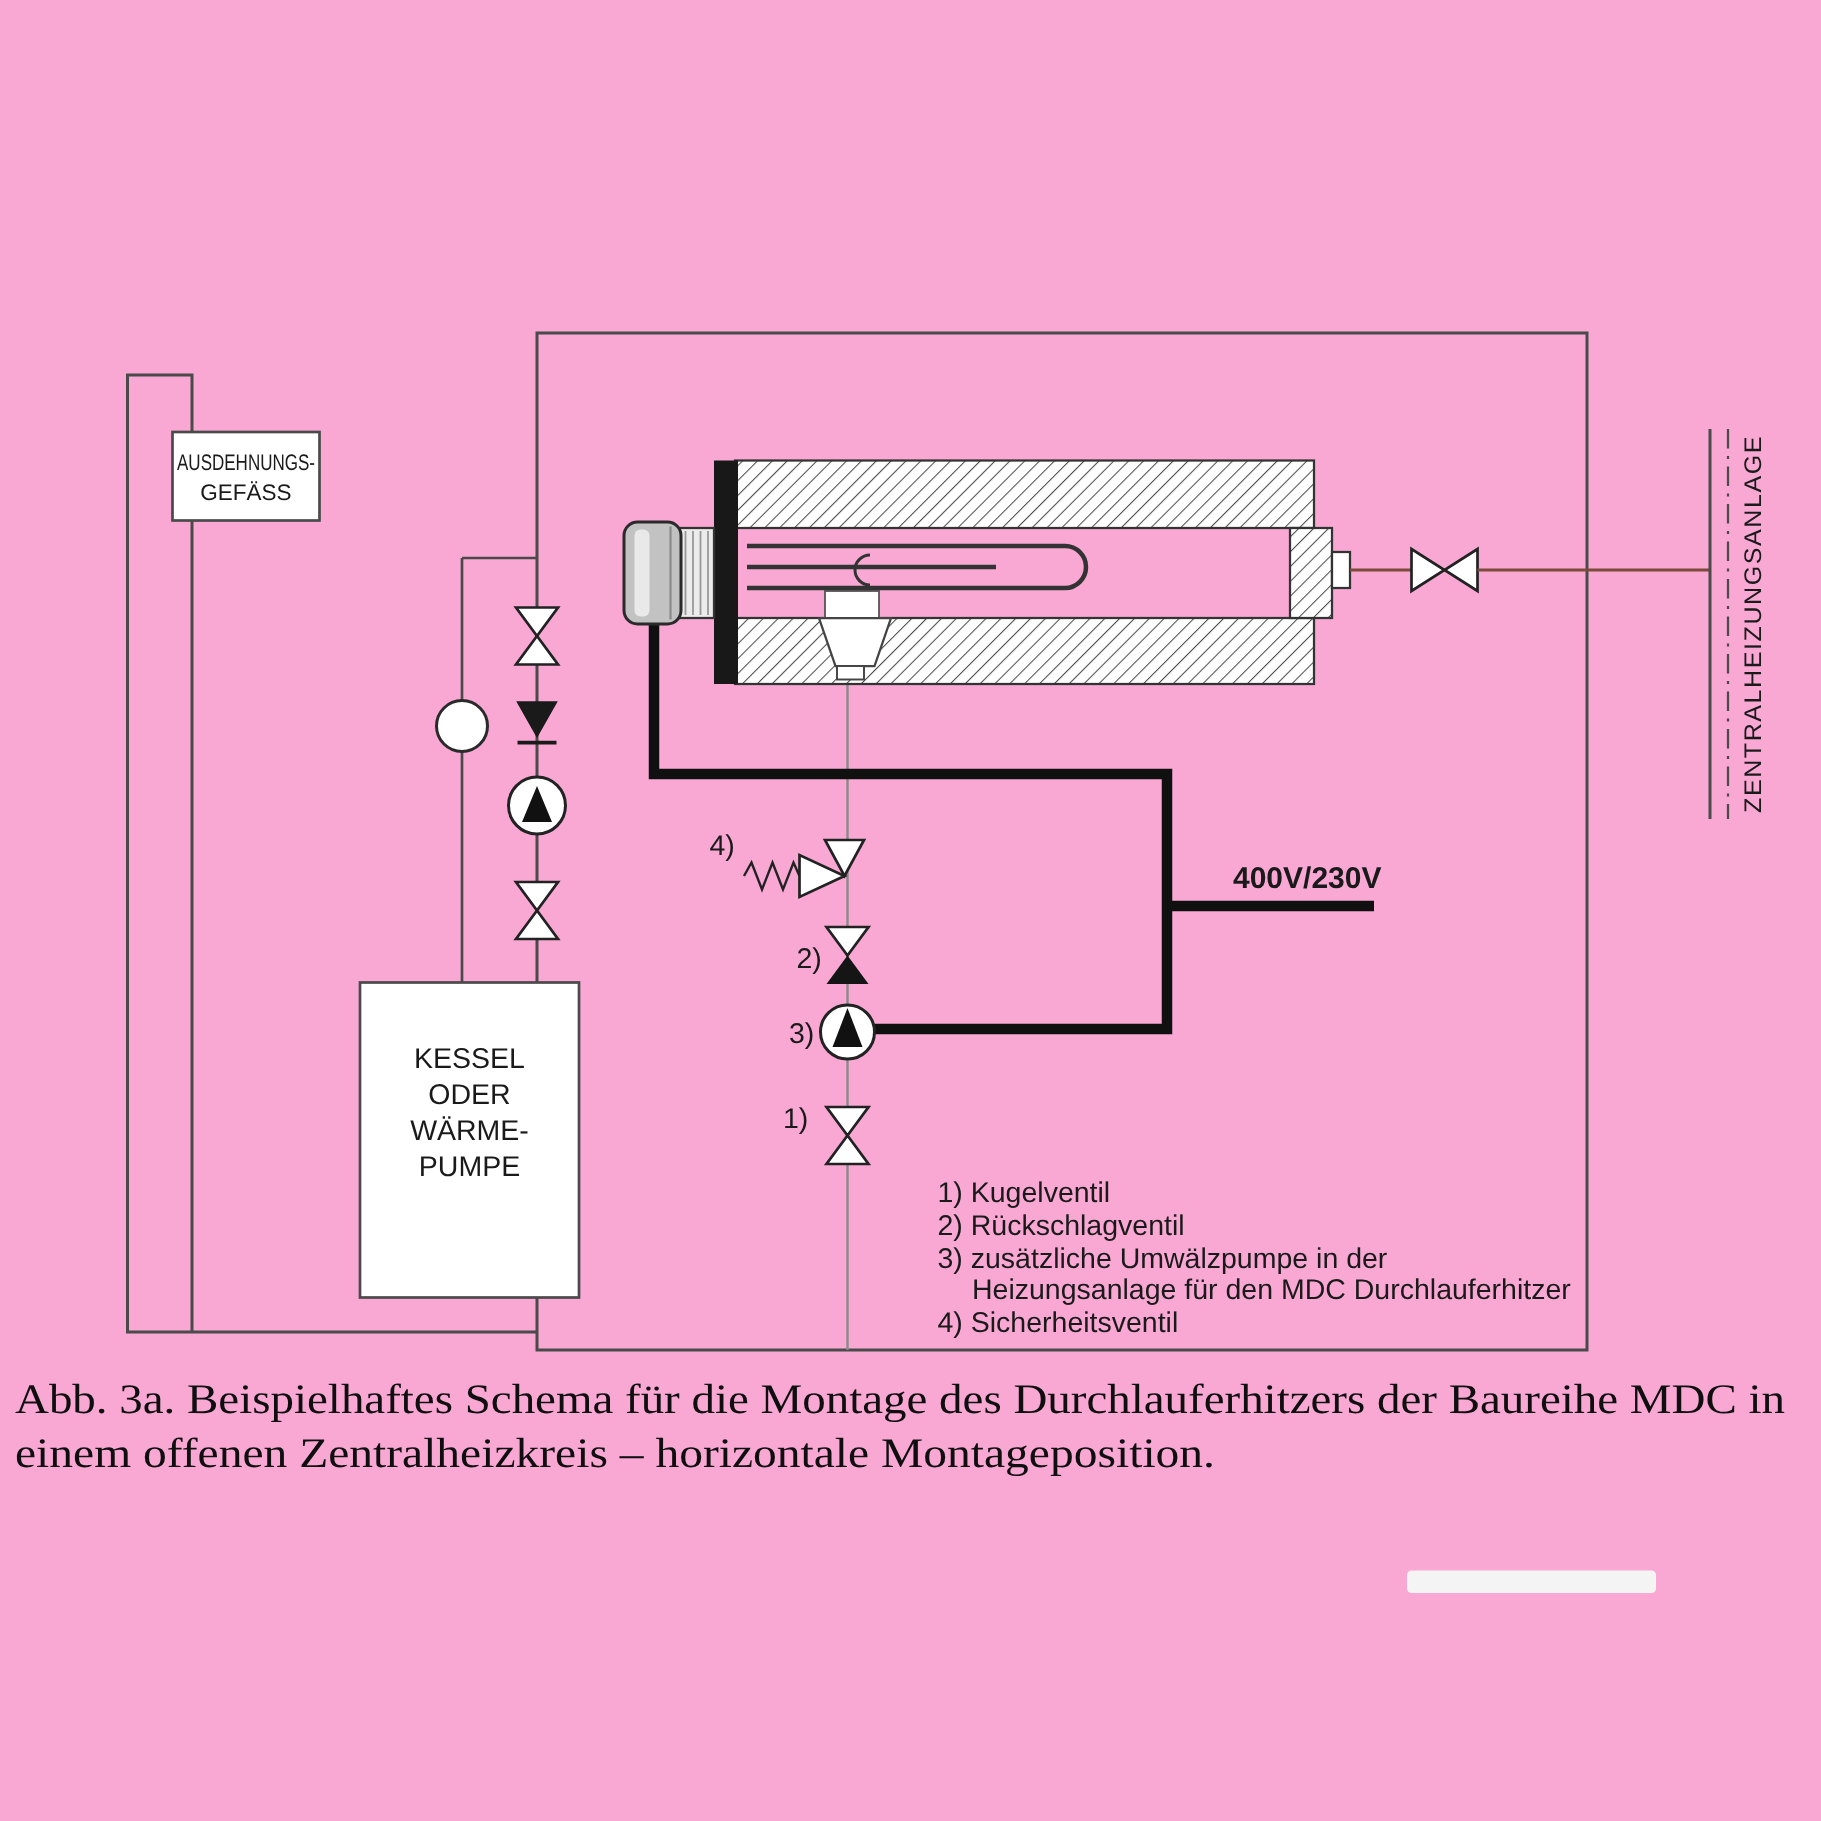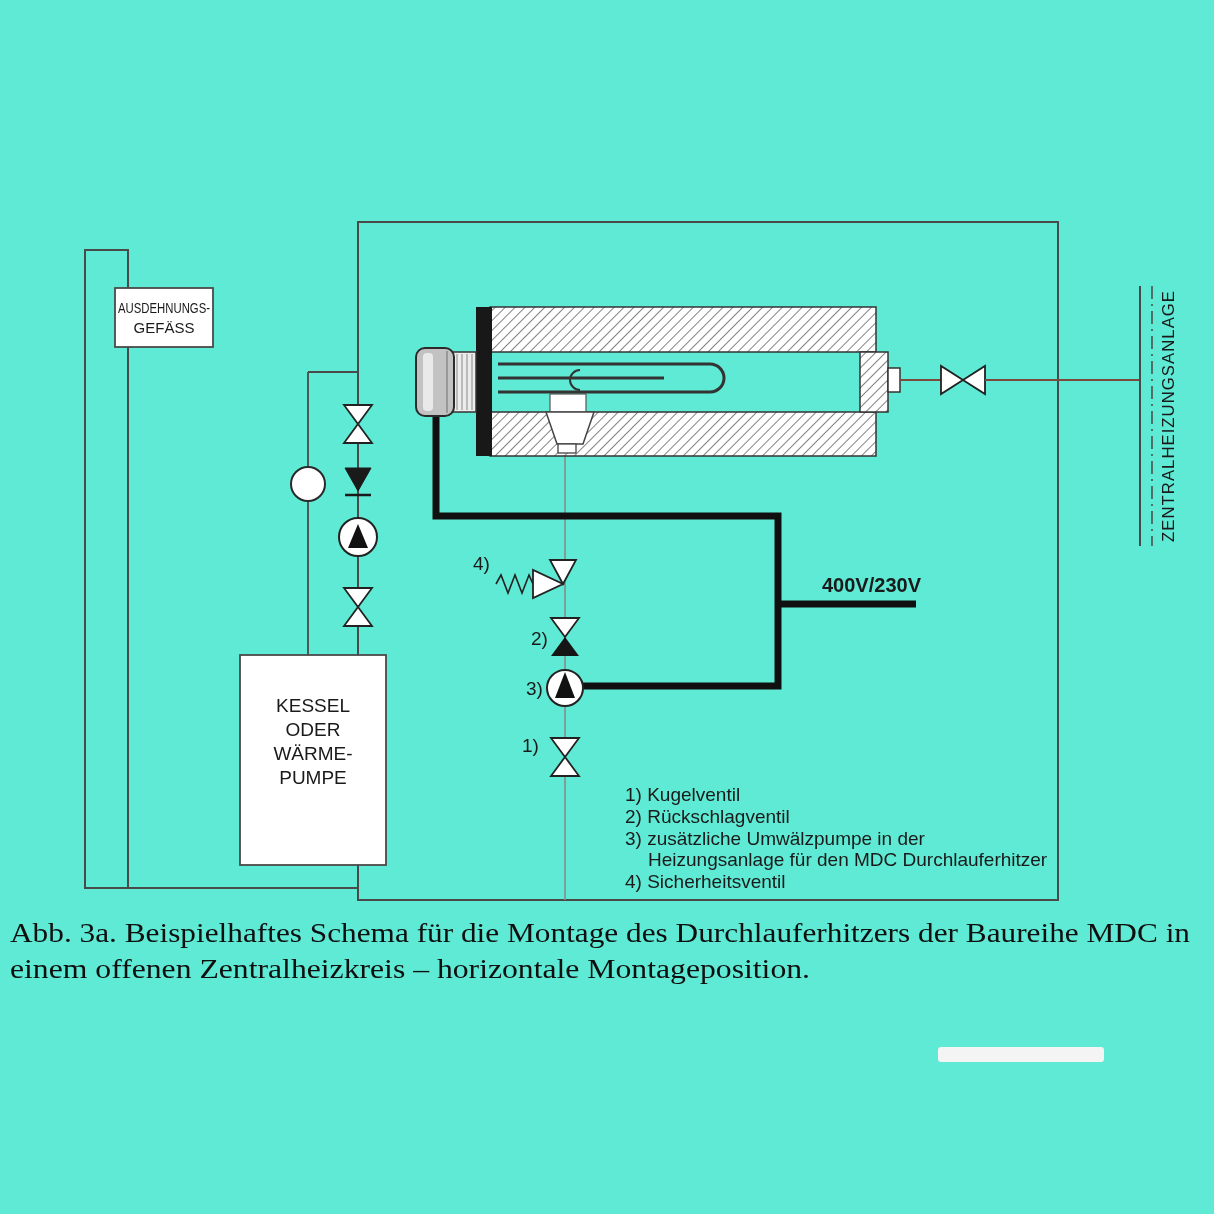--- a/index.html
+++ b/index.html
@@ -1,16 +1,16 @@
 <!DOCTYPE html>
 <html><head>
 <meta charset="utf-8">
 <style>
   html,body{margin:0;padding:0;background:#ffffff;}
-  .canvas{position:relative;width:1214px;height:1214px;background:#5eead4;overflow:hidden;}
+  .canvas{position:relative;width:1214px;height:1214px;background:#f9a8d4;overflow:hidden;}
   svg{position:absolute;left:0;top:0;}
   .lbl{font-family:"Liberation Sans","DejaVu Sans",sans-serif;fill:#1a1a1a;}
   .serif{font-family:"Liberation Serif","DejaVu Serif",serif;fill:#0f0f0f;}
 </style>
 </head>
 <body>
 
 <div class="canvas">
 <svg width="1214" height="1214" viewBox="0 0 1214 1214">
   <defs>

